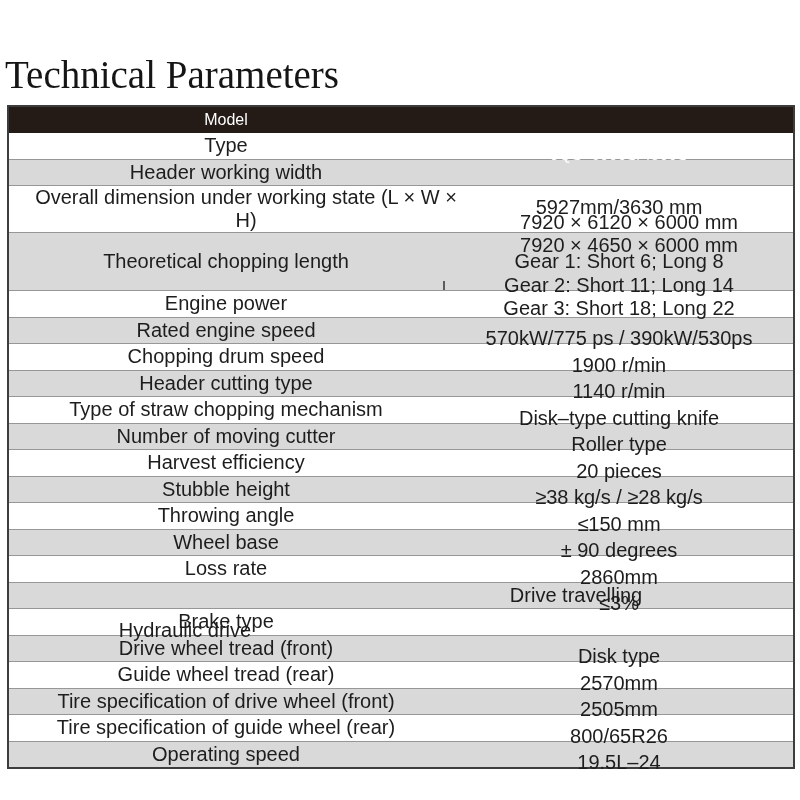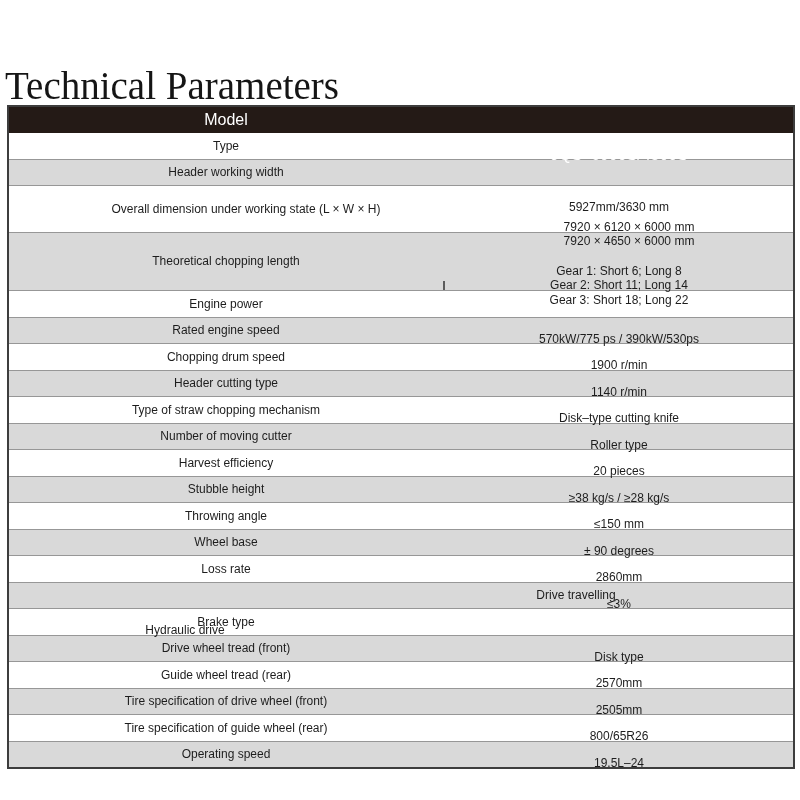--- a/index.html
+++ b/index.html
@@ -11,21 +11,21 @@
     position: relative;
     width: 800px;
     height: 800px;
     background: var(--page-bg, #ffffff);
     overflow: hidden;
     font-family: "Liberation Sans", sans-serif;
   }
   .page-title {
     position: absolute;
     left: 5px;
-    top: 63px;
+    top: 52px;
     font-family: "Liberation Serif", serif;
     font-size: 39px;
     font-weight: 400;
     color: var(--title-color, #151515);
     letter-spacing: 0px;
     white-space: nowrap;
   }
   .spec-table {
     position: absolute;
     left: 7px;
@@ -40,21 +40,21 @@
     align-items: stretch;
   }
   .tr + .tr {
     border-top: 1.5px solid var(--inner-border, #979797);
   }
   .td {
     display: flex;
     align-items: center;
     justify-content: center;
     text-align: center;
-    font-size: 12px;
+    font-size: 20px;
     line-height: 1.17;
     color: var(--text-color, #1d1d1d);
     box-sizing: border-box;
     padding: 0 4px;
     white-space: pre-line;
   }
   .td.param { width: 434px; }
   .td.value { flex: 1; border-left: 2px solid var(--divider, #5c5c5c); margin-top: 48px; }
   .tr.header-row {
     background: var(--header-bg, #241a16);

